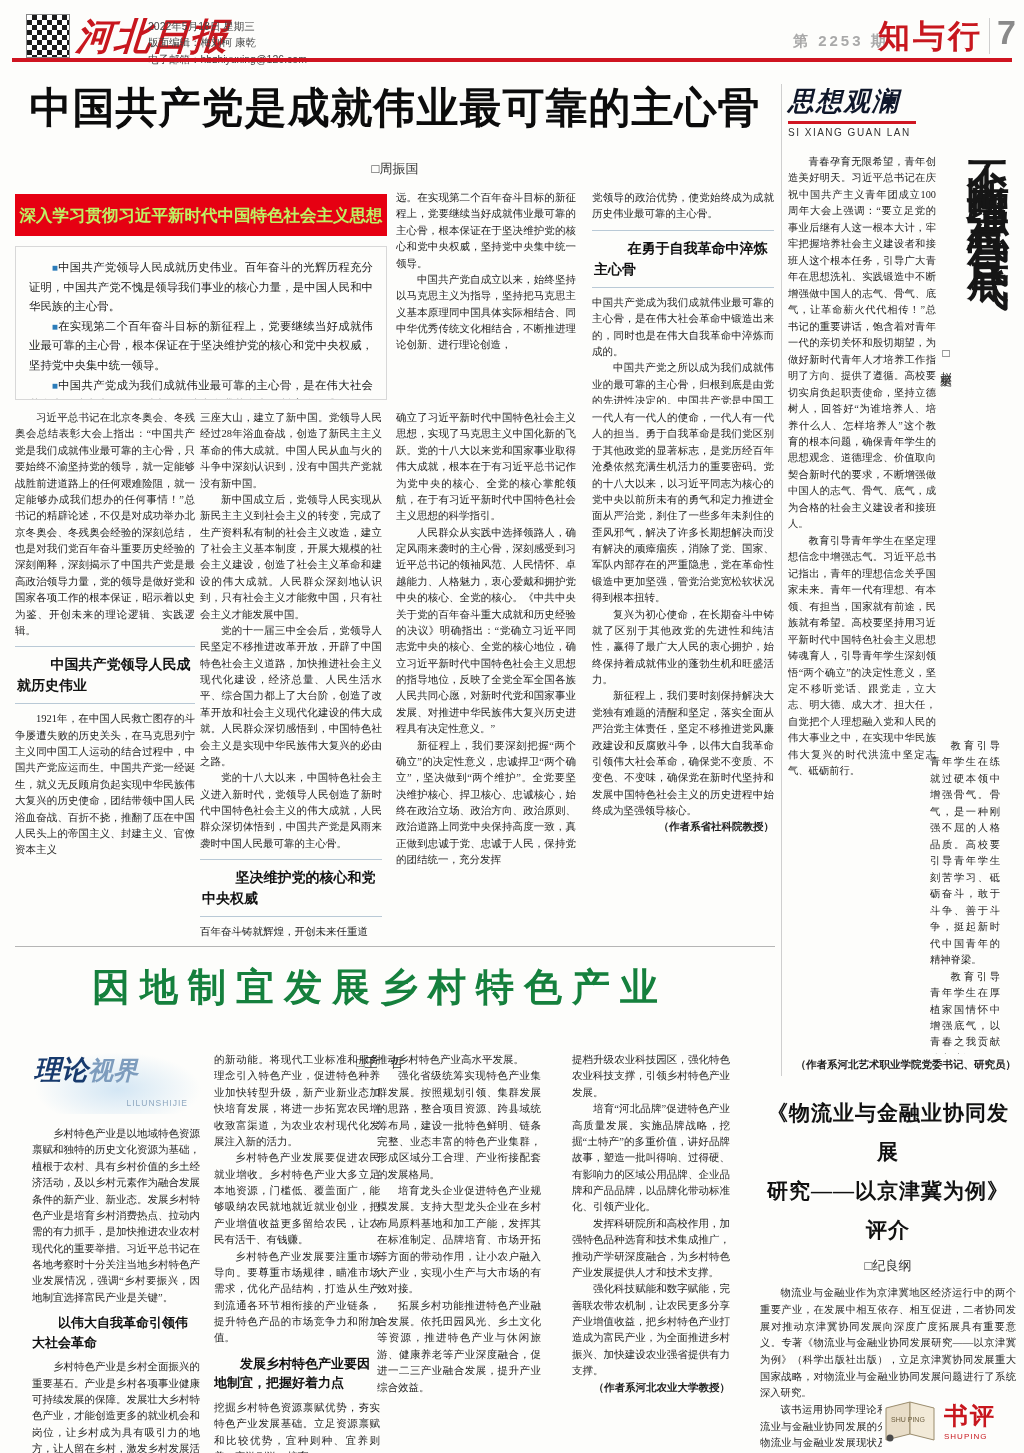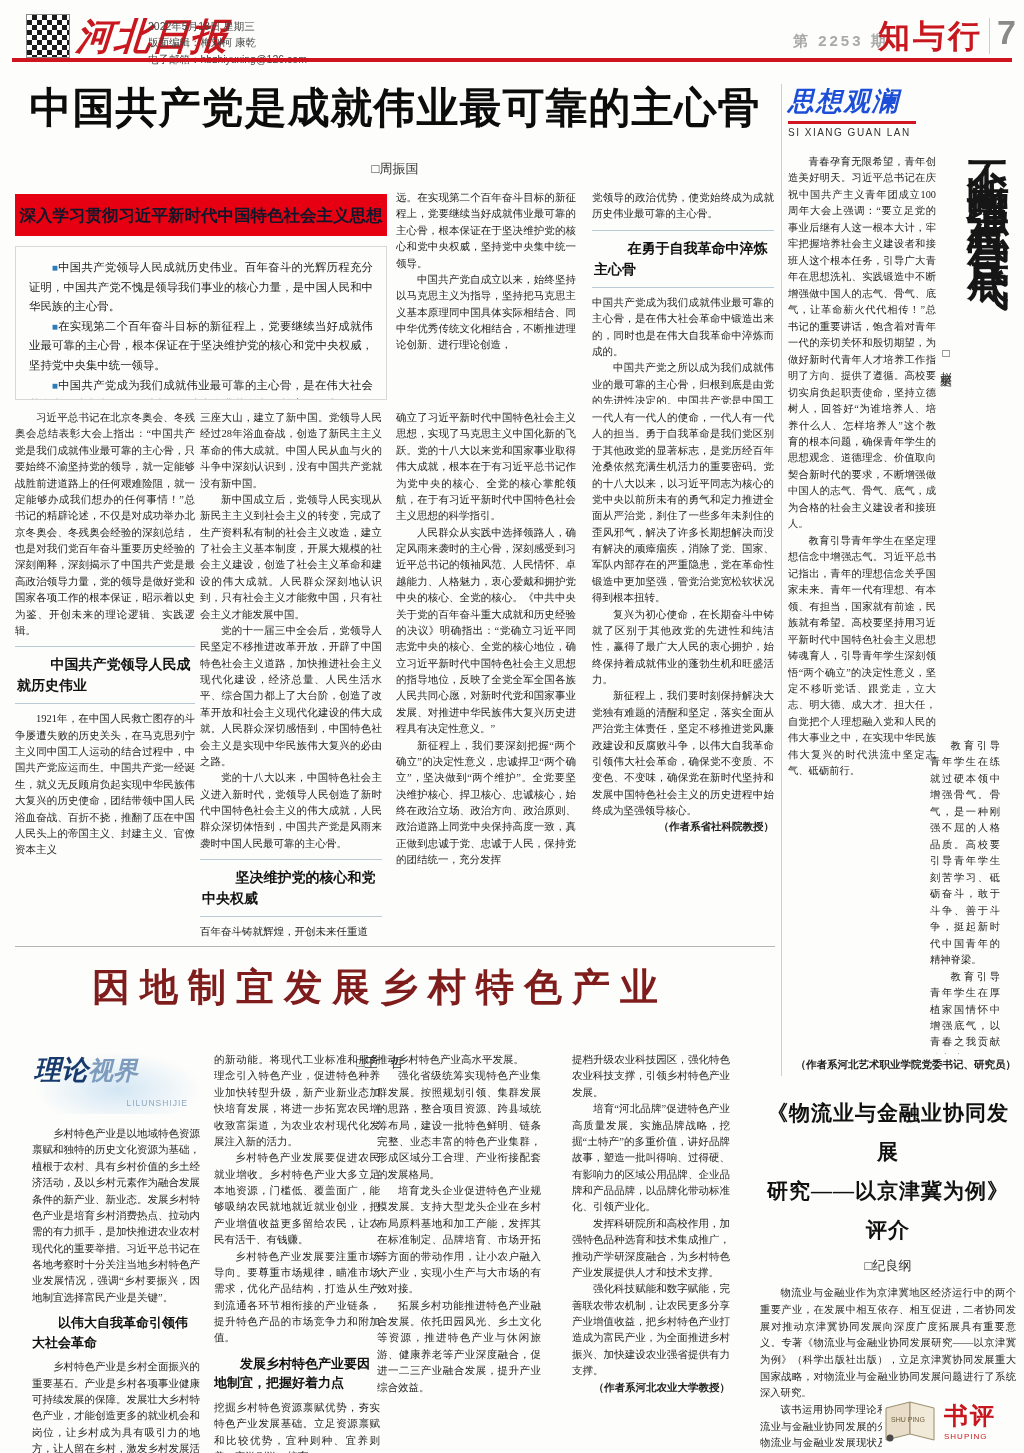--- a/index.html
+++ b/index.html
@@ -16,49 +16,49 @@
   .hinfo { font-size:10.5px; line-height:1.55; color:#444; font-family:"Liberation Sans",sans-serif; }
   .issue { font-size:15px; font-weight:bold; color:#a9a9a9; letter-spacing:3px; font-family:"Liberation Sans",sans-serif; }
   .section-title { font-size:32px; font-weight:900; color:#c8171e; letter-spacing:3px; font-family:"Liberation Sans",sans-serif; }
   .pagenum { font-size:34px; font-weight:bold; color:#8a8a8a; font-family:"Liberation Sans",sans-serif; }
   .red-rule { background:#cf1420; }
 
   
   .a1-title { width:760px; text-align:center; font-family:"Liberation Sans","DejaVu Sans",sans-serif;
               font-weight:900; font-size:42px; letter-spacing:1px; color:#0c0c0c; white-space:nowrap; }
   .byline { text-align:center; font-size:13px; color:#333; }
-  .banner { width:372px; height:42px; background:#e60012; color:#0f172a; text-align:center; line-height:42px;
+  .banner { width:372px; height:42px; background:#e60012; color:#bef264; text-align:center; line-height:42px;
             font-family:"Liberation Sans",sans-serif; font-weight:900; font-size:16.5px; white-space:nowrap; }
   .sumbox { width:372px; height:154px; border:1px solid #d8d8d8; padding:11px 13px; overflow:hidden; }
   .sumbox p { font-size:11.4px; line-height:1.72; text-align:justify; text-indent:2em; color:#222; }
   .sq { color:#2b7cb9; font-size:10px; }
 
   .col { overflow:hidden; font-size:10.5px; line-height:1.56; color:#1f1f1f; }
   .col p { text-indent:2em; text-align:justify; }
   .noindent p:first-child { text-indent:0; }
   .subhead1 { border-top:1px solid #b9c9d6; border-bottom:1px solid #b9c9d6; padding:7px 2px;
               font-family:"Liberation Sans",sans-serif; font-weight:bold; font-size:14px; line-height:1.5;
               text-indent:2.4em; margin:7px 0; color:#111; }
   .attribution { text-indent:0 !important; text-align:right !important; font-weight:bold; }
   .hdiv { background:#b5b5b5; }
 
   
-  .sx-logo-cn { font-size:26px; font-weight:900; color:#1d4ed8; font-style:italic; letter-spacing:2px;
+  .sx-logo-cn { font-size:26px; font-weight:900; color:#0f172a; font-style:italic; letter-spacing:2px;
                 font-family:"Liberation Sans",sans-serif; }
   .sx-logo-bar { width:128px; height:3px; background:#d01622; margin-top:2px; }
   .sx-logo-py { font-size:10px; letter-spacing:1.5px; color:#333; font-family:"Liberation Sans",sans-serif; margin-top:3px; }
   .sx-col { overflow:hidden; font-size:10.3px; line-height:1.6; color:#1f1f1f; }
   .sx-col p { text-indent:2em; text-align:justify; }
   .vtitle { writing-mode:vertical-rl; font-weight:900; font-size:42px; letter-spacing:12px; color:#161616;
             font-family:"Liberation Serif",serif; }
   .vbyline { writing-mode:vertical-rl; font-size:12px; color:#333; letter-spacing:2px; }
 
   
   .a2-title { width:700px; text-align:center; font-weight:900; font-size:38px; letter-spacing:10px;
-              color:#7f1d1d; white-space:nowrap; font-family:"Liberation Serif",serif; }
+              color:#15803d; white-space:nowrap; font-family:"Liberation Serif",serif; }
   .lilun { width:168px; height:62px; position:relative;
            background:radial-gradient(ellipse at 50% 60%, #d3e6f4 0%, rgba(211,230,244,0) 70%); }
   .lilun .t1 { font-size:27px; font-weight:900; color:#173a6d; font-style:italic; font-family:"Liberation Sans",sans-serif; }
   .lilun .t2 { font-size:25px; font-weight:bold; color:#7d9cbd; font-style:italic; font-family:"Liberation Serif",serif; }
   .lilun .py { position:absolute; right:14px; bottom:6px; font-size:8.5px; letter-spacing:1px; color:#8fa8c0;
                font-family:"Liberation Sans",sans-serif; }
   .subhead2 { font-family:"Liberation Sans",sans-serif; font-weight:bold; font-size:13px; line-height:1.5;
               text-indent:2em !important; margin:7px 0; color:#111; }
 
   

